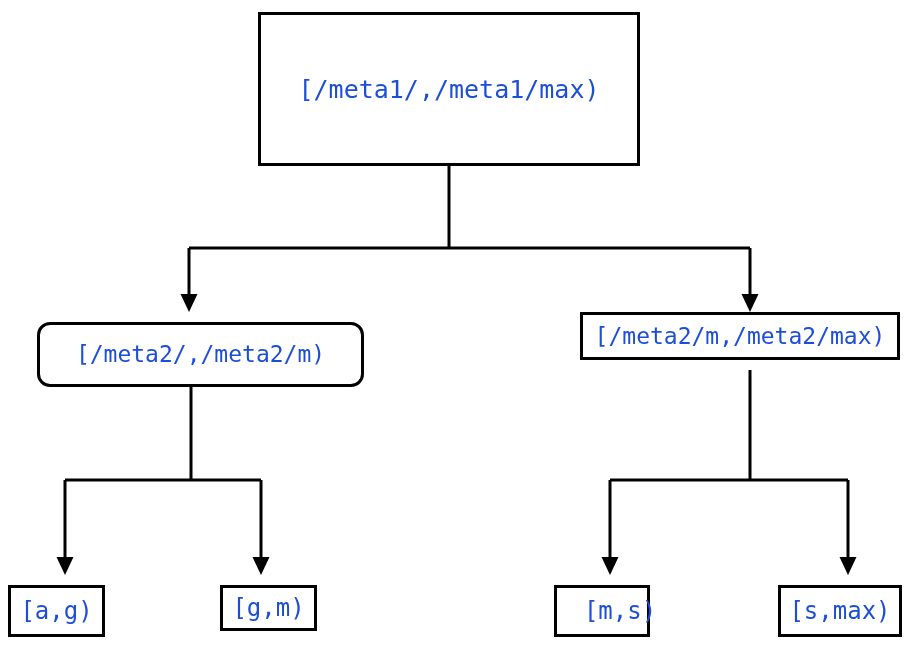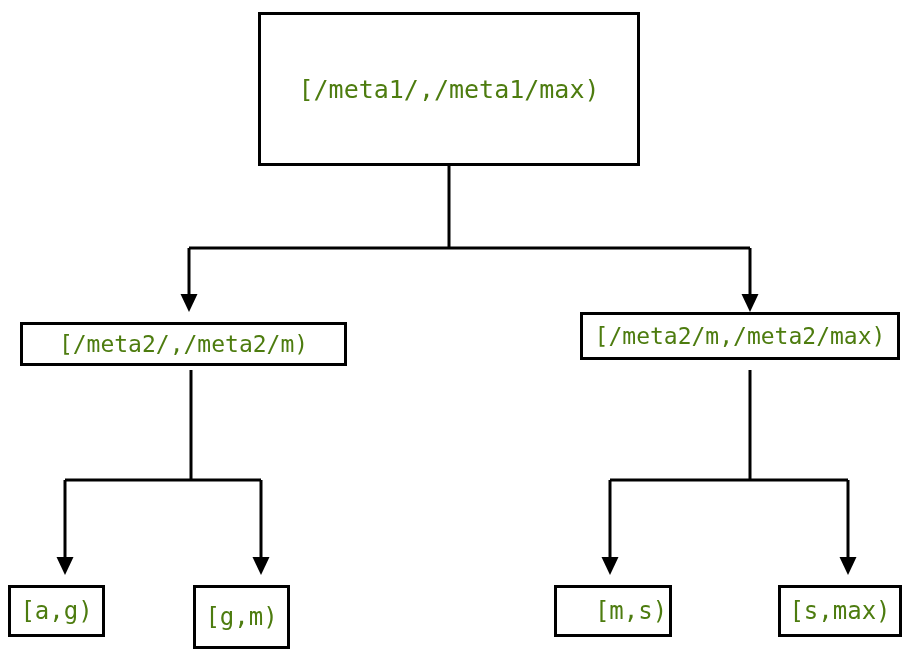--- a/index.html
+++ b/index.html
@@ -31,21 +31,21 @@
     border: 3px solid #000000;
     background: #ffffff;
     display: flex;
     align-items: center;
     justify-content: center;
     color: #000000;
     z-index: 2;
   }
   .node-label {
     font-family: "DejaVu Sans Mono", "Liberation Mono", monospace;
-    color: #4d7c0f;
+    color: #1d4ed8;
     white-space: pre;
     line-height: 1;
   }
   .node-root .node-label { font-size: 25px; }
   .node-mid  .node-label { font-size: 23px; }
   .node-leaf .node-label { font-size: 24px; }
 </style>
 </head>
 <body>
 
@@ -78,37 +78,37 @@
       <path d="M 848 480 L 848 557" stroke="#000000" stroke-width="3" fill="none"></path>
       <polygon points="601.5,557 618.5,557 610,575" fill="#000000"></polygon>
       <polygon points="839.5,557 856.5,557 848,575" fill="#000000"></polygon>
     </g>
   </svg>
 
   <div class="node-box node-root" style="left:258px; top:12px; width:382px; height:154px;">
     <span class="node-label">[/meta1/,/meta1/max)</span>
   </div>
 
-  <div class="node-box node-mid" style="left:20px; top:322px; width:327px; height:44px;">
+  <div class="node-box node-mid" style="left:37px; top:322px; width:327px; height:65px;border-radius:13px;">
     <span class="node-label">[/meta2/,/meta2/m)</span>
   </div>
 
   <div class="node-box node-mid" style="left:580px; top:312px; width:320px; height:48px;">
     <span class="node-label">[/meta2/m,/meta2/max)</span>
   </div>
 
   <div class="node-box node-leaf" style="left:8px; top:585px; width:97px; height:52px;">
     <span class="node-label">[a,g)</span>
   </div>
 
-  <div class="node-box node-leaf" style="left:193px; top:585px; width:97px; height:64px;">
+  <div class="node-box node-leaf" style="left:220px; top:585px; width:97px; height:46px;">
     <span class="node-label">[g,m)</span>
   </div>
 
-  <div class="node-box node-leaf" style="left:554px; top:585px; width:118px; height:52px;padding-left:36px;">
+  <div class="node-box node-leaf" style="left:554px; top:585px; width:96px; height:52px;padding-left:36px;">
     <span class="node-label">[m,s)</span>
   </div>
 
   <div class="node-box node-leaf" style="left:778px; top:585px; width:124px; height:52px;text-align:center;">
     <span class="node-label">[s,max)</span>
   </div>
 
 </div>
 
 </body></html>

